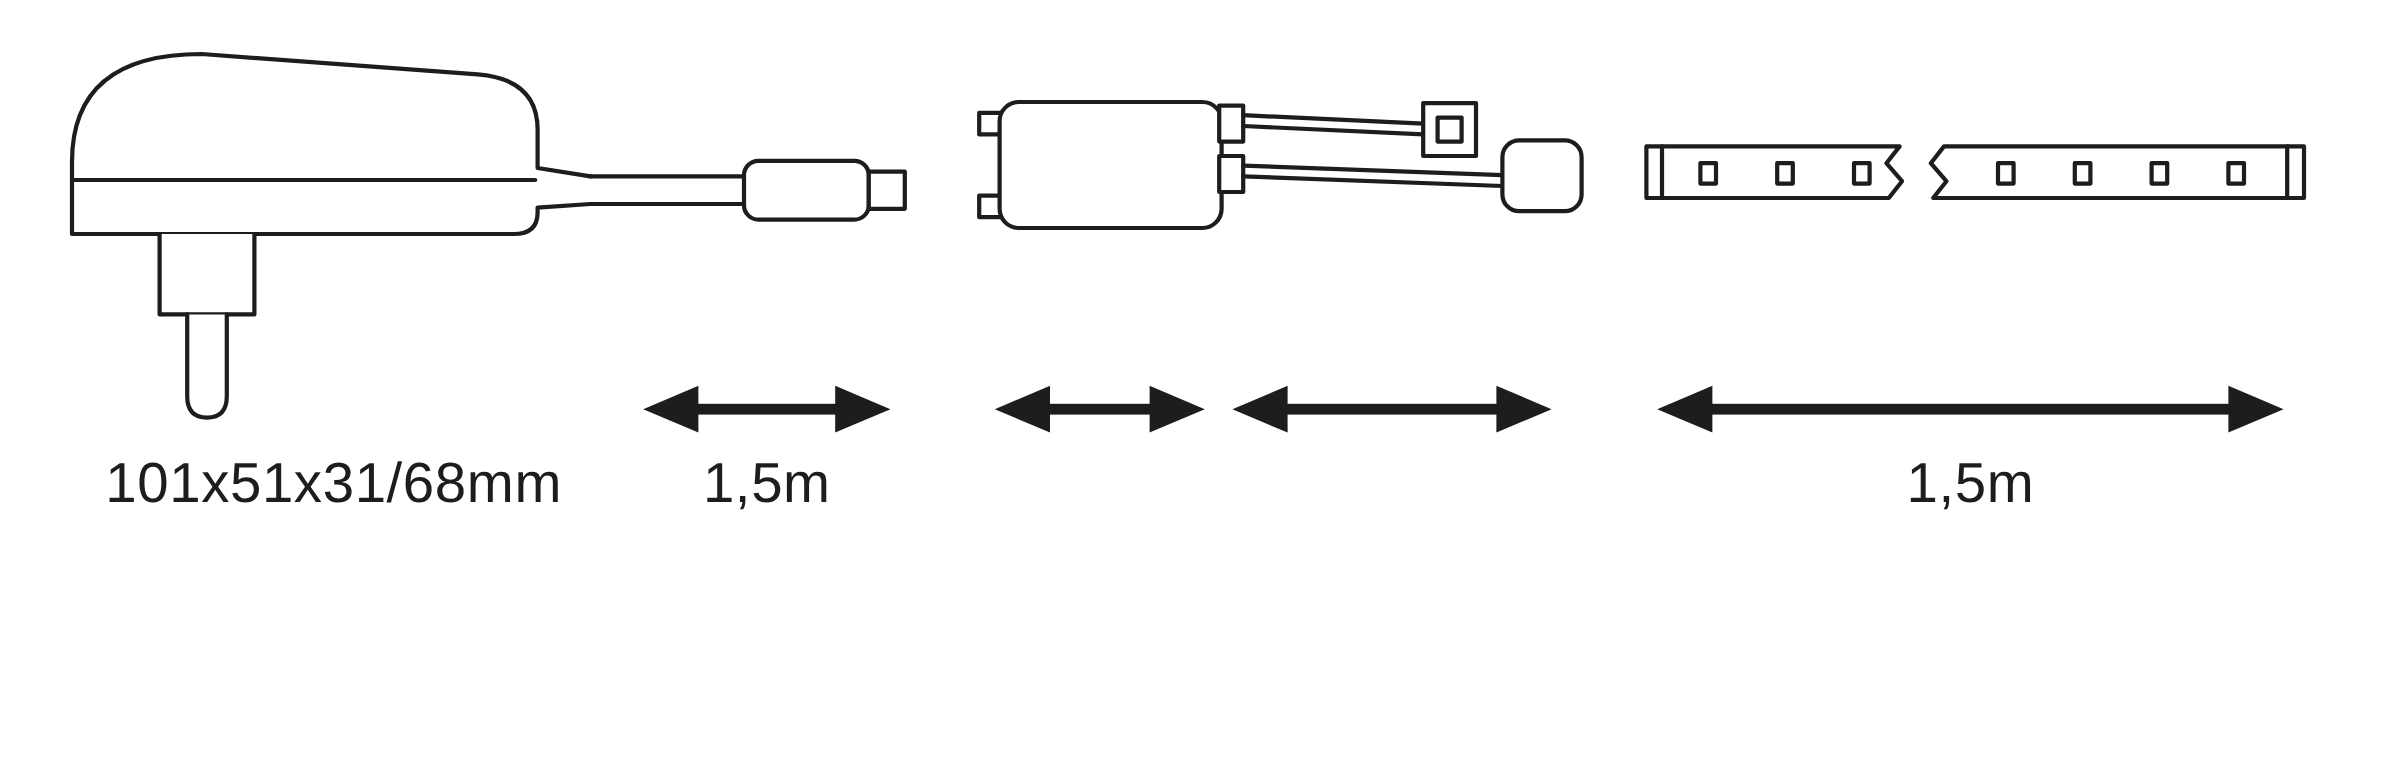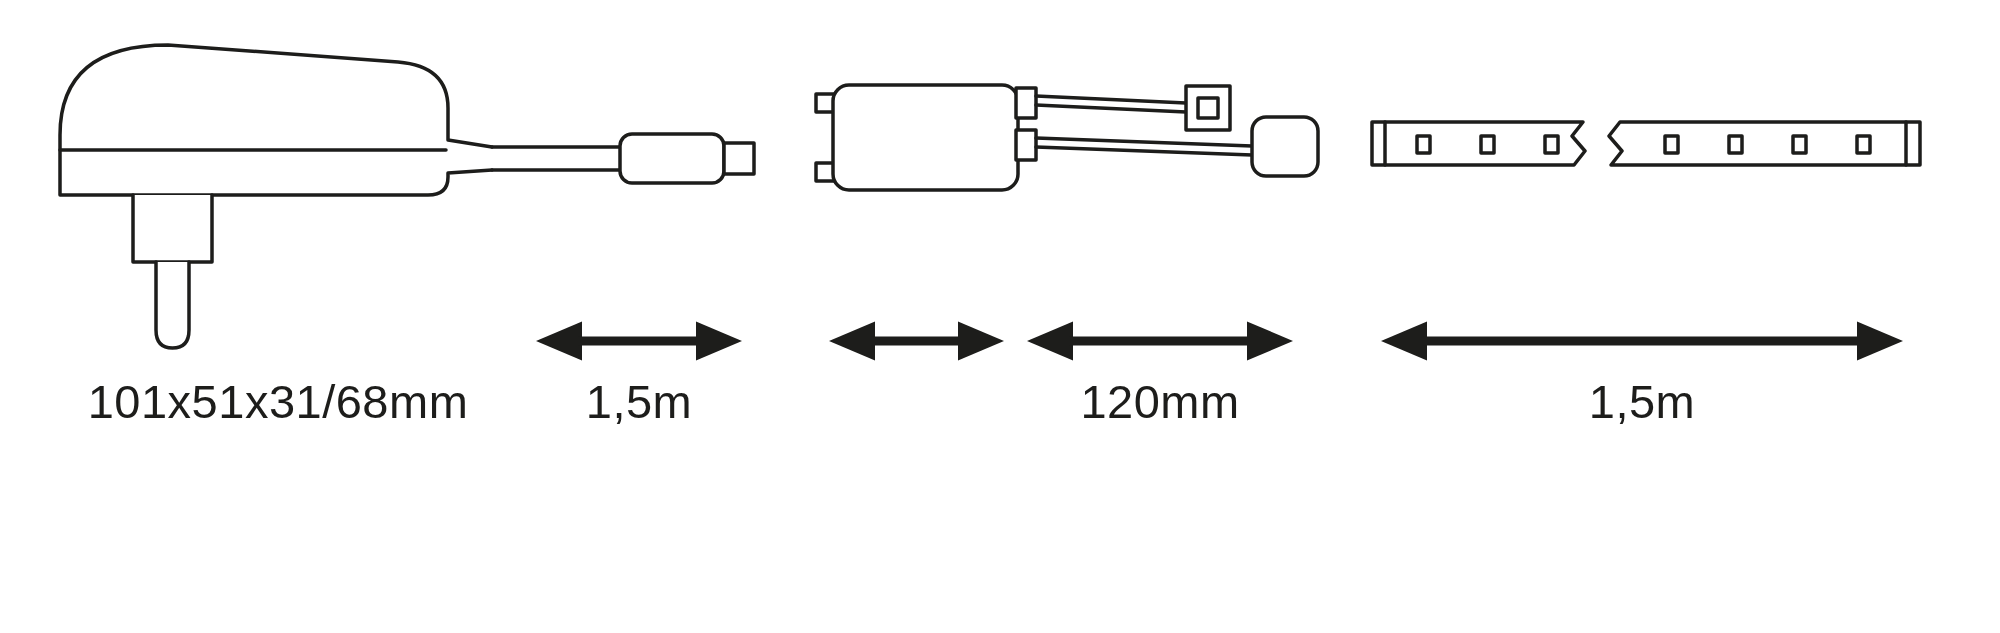--- a/index.html
+++ b/index.html
@@ -112,17 +112,16 @@
         <polygon points="1903,341 1857,321.5 1857,360.5"></polygon>
       </g>
     </g>
   </svg>
 
   <div class="dim-label" style="left:278px">101x51x31/68mm</div>
 
   <div class="dim-label" style="left:639px">1,5m</div>
 
 
-  <div class="dim-label" style="left:1160px">120mm</div>
 
   <div class="dim-label" style="left:1642px">1,5m</div>
 
 </div>
 
 </body></html>

